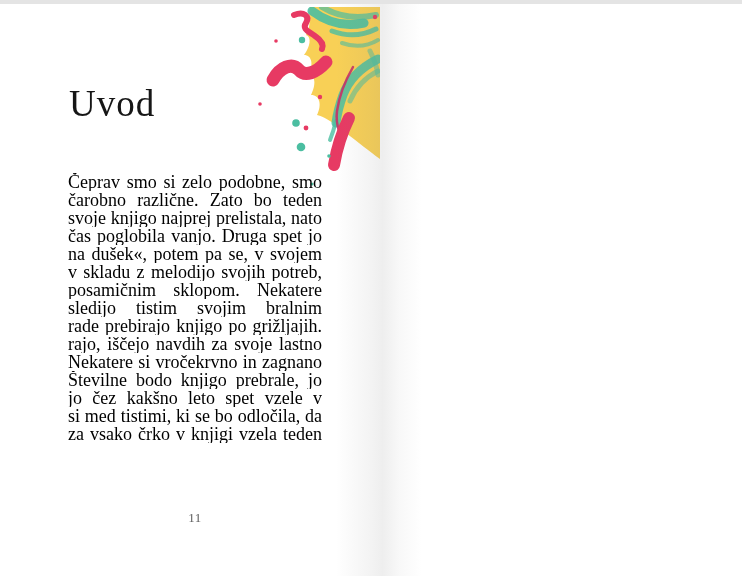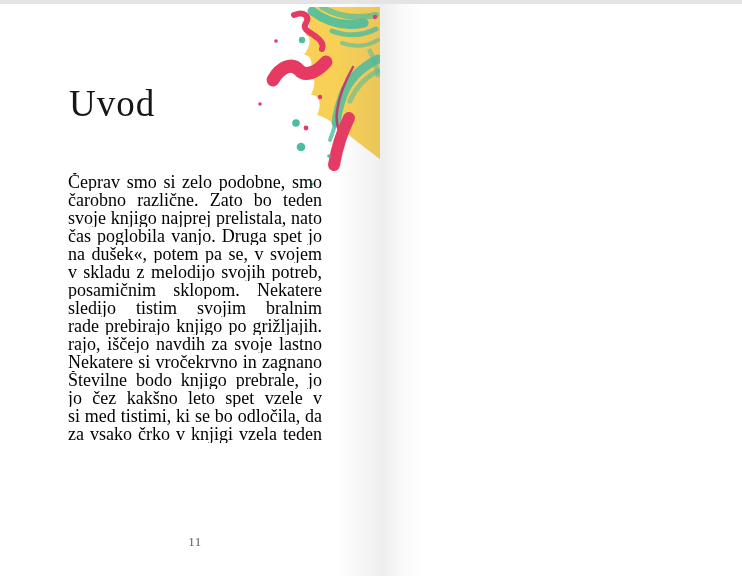--- a/index.html
+++ b/index.html
@@ -47,21 +47,21 @@
   }
   .body-left  { left: 68px;  top: 169px; width: 254px; }
 
   .text-line {
     height: 18px; overflow: hidden;
     text-align: justify;
     text-align-last: justify;
   }
 
   .page-number {
-    position: absolute; top: 530px;
+    position: absolute; top: 506px;
     font-size: 13px; color: #5f5f5f;
     text-align: center; letter-spacing: 0.5px;
   }
   .page-number-left  { left: 68px;  width: 254px; }
 
   .illustration { position: absolute; left: 250px; top: 3px; width: 130px; height: 180px; }
   .ill-yellow { fill: var(--ill-yellow, #F8CE4D); }
   .ill-teal-stroke { stroke: var(--ill-teal, #4BBEA1); fill: none; stroke-linecap: round; }
   .ill-pink-stroke { stroke: var(--ill-pink, #E73A63); fill: none; stroke-linecap: round; }
   .ill-magenta-stroke { stroke: var(--ill-magenta, #C73066); fill: none; stroke-linecap: round; }

